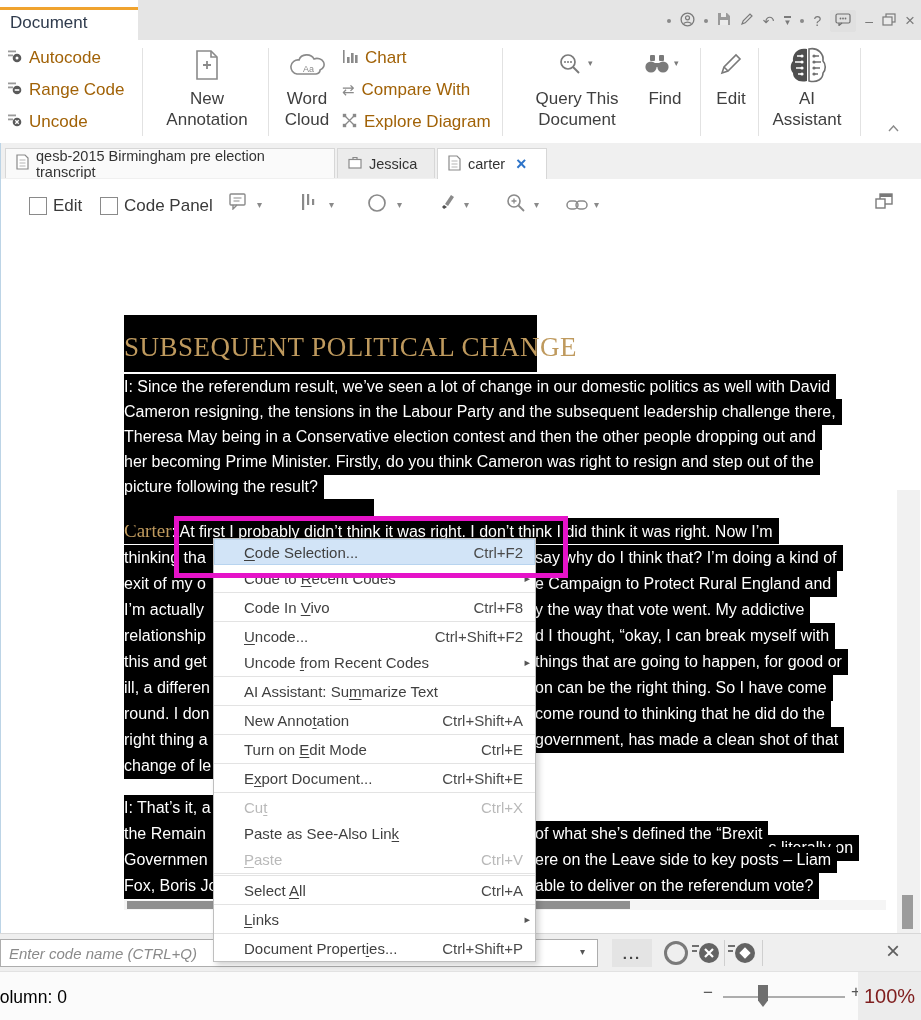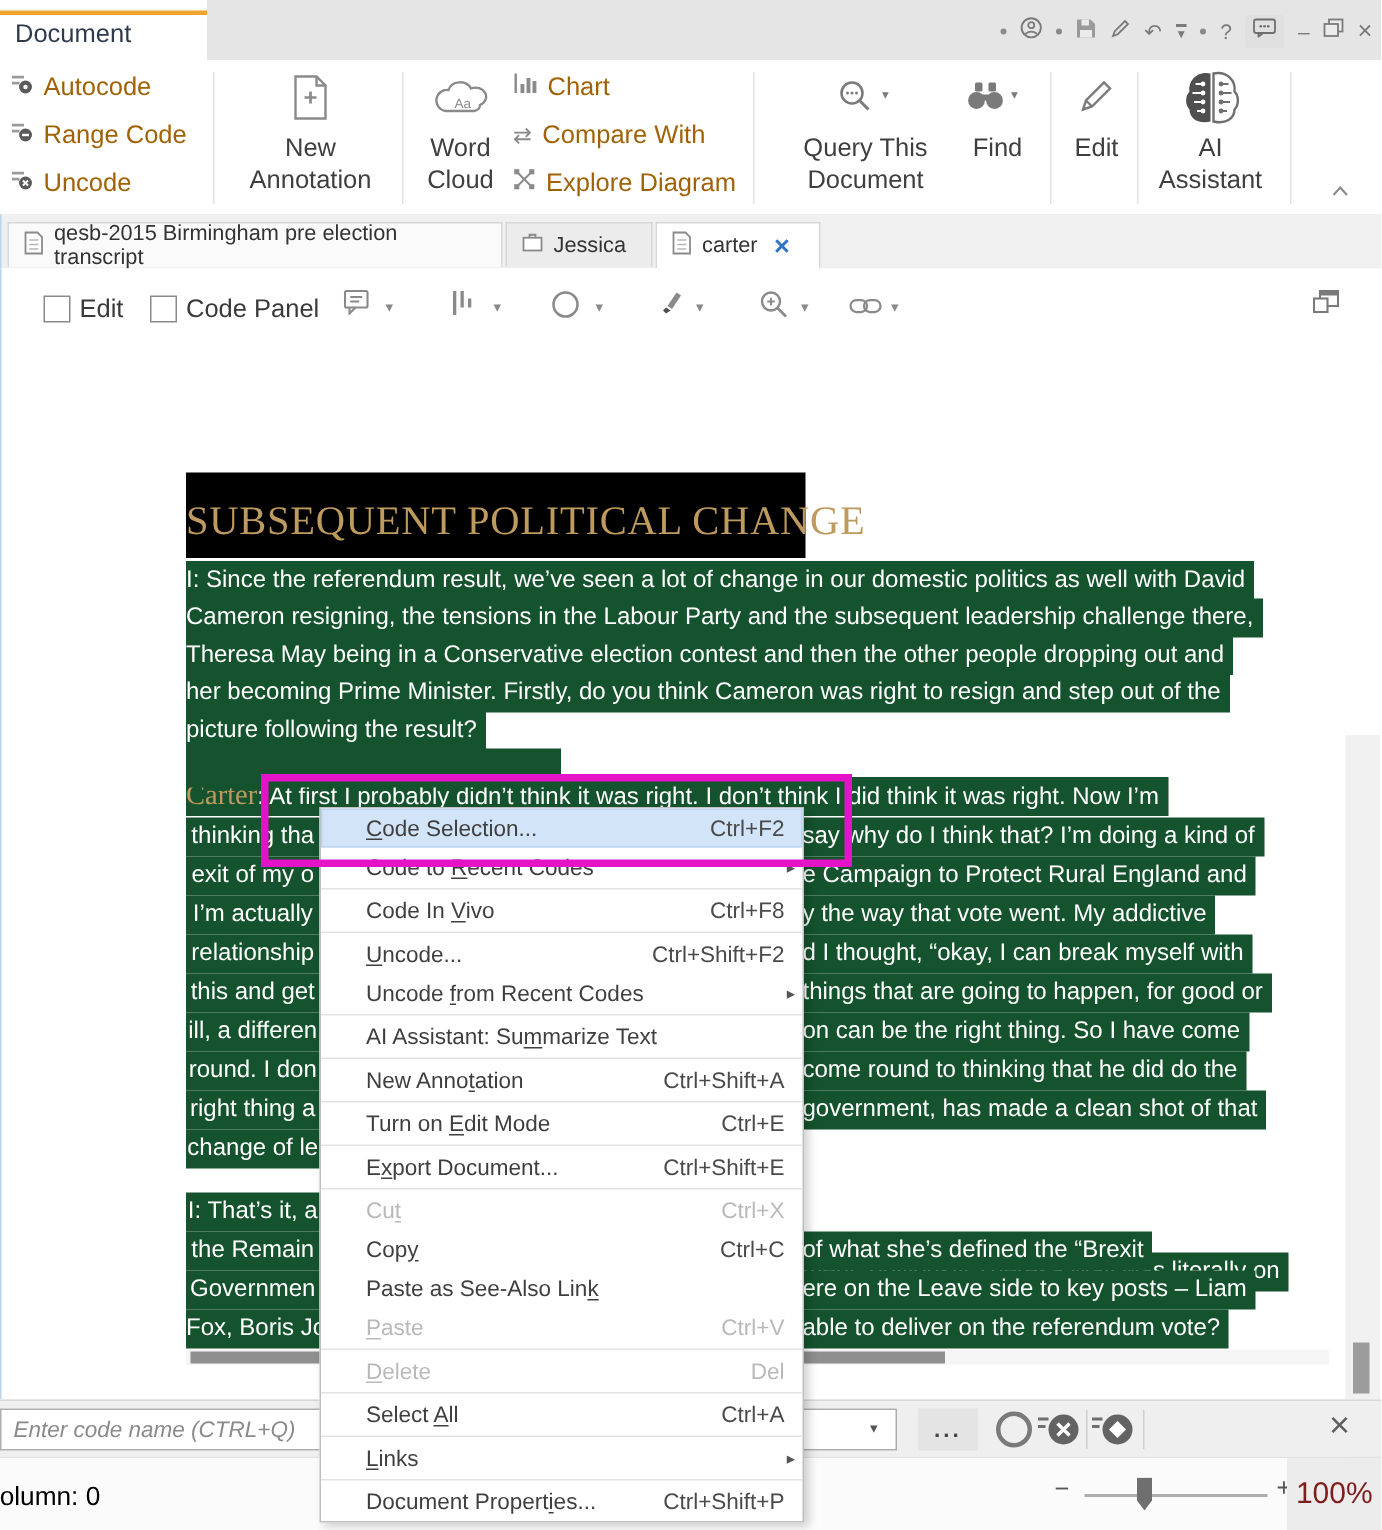--- a/index.html
+++ b/index.html
@@ -37,21 +37,21 @@
   .tab-close{color:#2e74c9;font-size:18px;font-weight:bold;line-height:16px;margin-left:4px;}
   
   .viewbar{left:0;top:179px;width:921px;height:61px;background:#fff;border-bottom:1px solid #e6e6e6;border-left:1px solid #bcd4e6;}
   .chk{position:absolute;top:18px;width:16px;height:16px;background:#fff;border:1px solid #8a8a8a;}
   .chk-label{position:absolute;top:17px;font-size:17px;color:#3a3a3a;}
   .vb-icon{position:absolute;top:14px;}
   .vb-caret{position:absolute;top:20px;font-size:10px;color:#8a8a8a;}
   
   .page{left:0;top:240px;width:921px;height:693px;background:#fff;border-left:1px solid #bcd4e6;z-index:1;}
   .line{position:absolute;white-space:nowrap;font-size:16px;line-height:26px;height:26px;color:#fff;}
-  .bseg{background:#14532d;display:inline-block;vertical-align:top;height:26px;line-height:26px;text-align:center;}
+  .bseg{background:#000000;display:inline-block;vertical-align:top;height:26px;line-height:26px;}
   .fragL{width:89px;overflow:hidden;}
   .fragM{width:322px;}
   .heading-block{position:absolute;left:124px;top:315px;width:413px;height:57px;background:#000;box-sizing:border-box;
                  padding:17px 0 0 0;}
   .heading-text{font-family:"Liberation Serif",serif;font-size:27px;letter-spacing:.5px;color:#bf9a5e;white-space:nowrap;}
   .speaker{font-family:"Liberation Serif",serif;font-size:19px;color:#bf9a5e;}
   .hscroll-track{position:absolute;left:124px;top:900px;width:762px;height:10px;background:#f5f5f5;}
   .hscroll-thumb{position:absolute;left:3px;top:1px;width:503px;height:8px;background:#8f8f8f;}
   .vscroll-track{position:absolute;left:896px;top:250px;width:23px;height:675px;background:#f1f1f1;}
   .vscroll-thumb{position:absolute;left:5px;top:405px;width:11px;height:34px;background:#9c9c9c;}
@@ -423,36 +423,28 @@
     <div class="menu-item">
       <span class="ml">E<u>x</u>port Document...</span>
       <span class="ms">Ctrl+Shift+E</span>
     </div>
     <div class="menu-sep"></div>
     <div class="menu-item dis">
       <span class="ml">Cu<u>t</u></span>
       <span class="ms">Ctrl+X</span>
     </div>
     <div class="menu-item">
-      <span class="ml">Cop<u>y</u></span>
-      <span class="ms">Ctrl+C</span>
-    </div>
-    <div class="menu-item">
       <span class="ml">Paste as See-Also Lin<u>k</u></span>
       <span class="ms"></span>
     </div>
     <div class="menu-item dis">
       <span class="ml"><u>P</u>aste</span>
       <span class="ms">Ctrl+V</span>
     </div>
     <div class="menu-sep"></div>
-    <div class="menu-item dis">
-      <span class="ml"><u>D</u>elete</span>
-      <span class="ms">Del</span>
-    </div>
     <div class="menu-sep"></div>
     <div class="menu-item">
       <span class="ml">Select <u>A</u>ll</span>
       <span class="ms">Ctrl+A</span>
     </div>
     <div class="menu-sep"></div>
     <div class="menu-item">
       <span class="ml"><u>L</u>inks</span>
       <span class="ms"></span>
       <span class="ma">▸</span>

